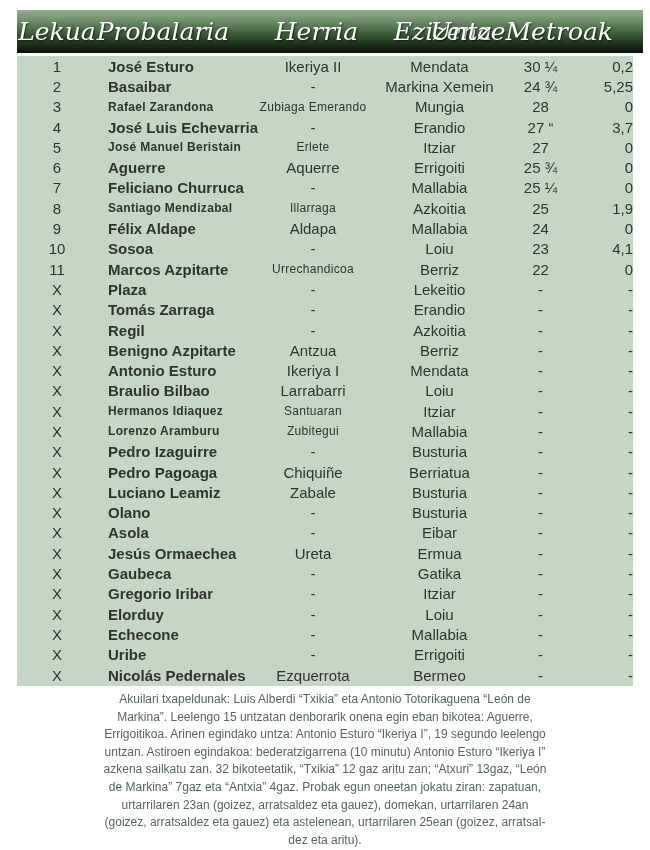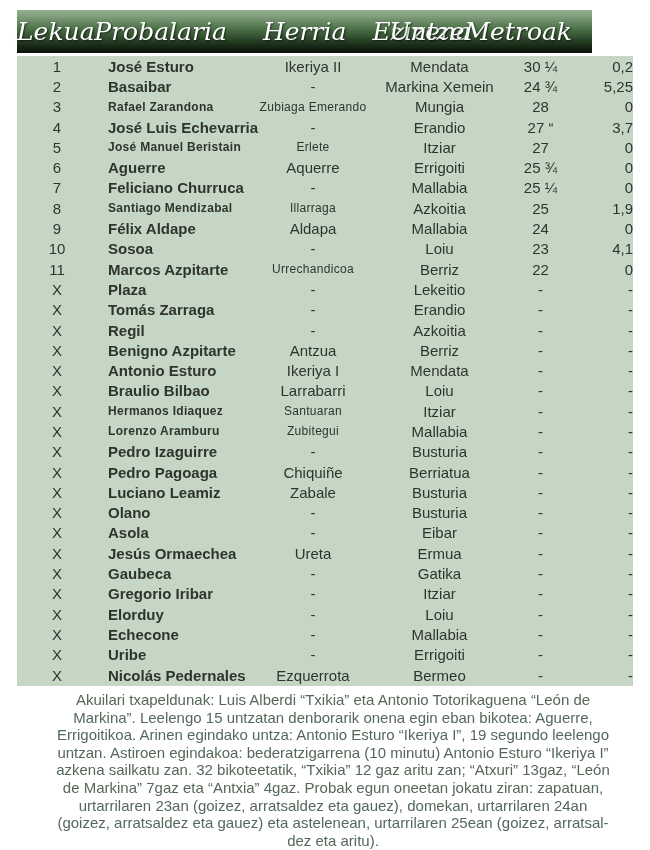--- a/index.html
+++ b/index.html
@@ -2,21 +2,21 @@
 <html><head>
 <meta charset="utf-8">
 <style>
   html,body{margin:0;padding:0;background:#ffffff;}
   .page{
     position:relative;width:650px;height:850px;background:#ffffff;overflow:hidden;
     font-family:"Liberation Sans",sans-serif;
   }
   
   .header-bar{
-    position:absolute;left:17px;top:10px;width:575px;height:43px;
+    position:absolute;left:17px;top:10px;width:626px;height:43px;
     display:flex;align-items:flex-start;
     background:linear-gradient(to bottom,#95af91 0%,#7e9b7a 16%,#4a6e45 45%,#1e331c 78%,#0a100a 100%);
   }
   .hcell{
     box-sizing:border-box;height:100%;display:flex;align-items:center;justify-content:center;
     color:#ffffff;font-family:"DejaVu Serif",serif;font-style:italic;font-weight:500;
     font-size:25px;white-space:nowrap;text-shadow:1px 1px 2px rgba(0,0,0,.6);
   }
   .hcell.shift{padding-right:30px;}
   .w0{width:80px}.w1{width:162px}.w2{width:108px}.w3{width:145px}
@@ -34,22 +34,22 @@
   .cell{box-sizing:border-box;white-space:nowrap;overflow:visible;}
   .cell.c0{width:80px;text-align:center;}
   .cell.c1{width:162px;text-align:left;padding-left:11px;font-weight:bold;}
   .cell.c2{width:108px;text-align:center;}
   .cell.c3{width:145px;text-align:center;}
   .cell.c4{width:57px;text-align:center;}
   .cell.c5{width:64px;text-align:right;}
   .cell.sm{font-size:12px;letter-spacing:.3px;}
   
   .footer{
-    position:absolute;left:23px;top:691px;width:620px;
-    text-align:center;color:#55685a;font-size:15px;line-height:17.6px;
+    position:absolute;left:15px;top:691px;width:620px;
+    text-align:center;color:#55685a;font-size:12px;line-height:17.6px;
   }
   .fline{white-space:nowrap;}
 </style>
 </head>
 <body>
 
 <div class="page">
 
   <div class="header-bar">
     <div class="hcell w0">Lekua</div>

